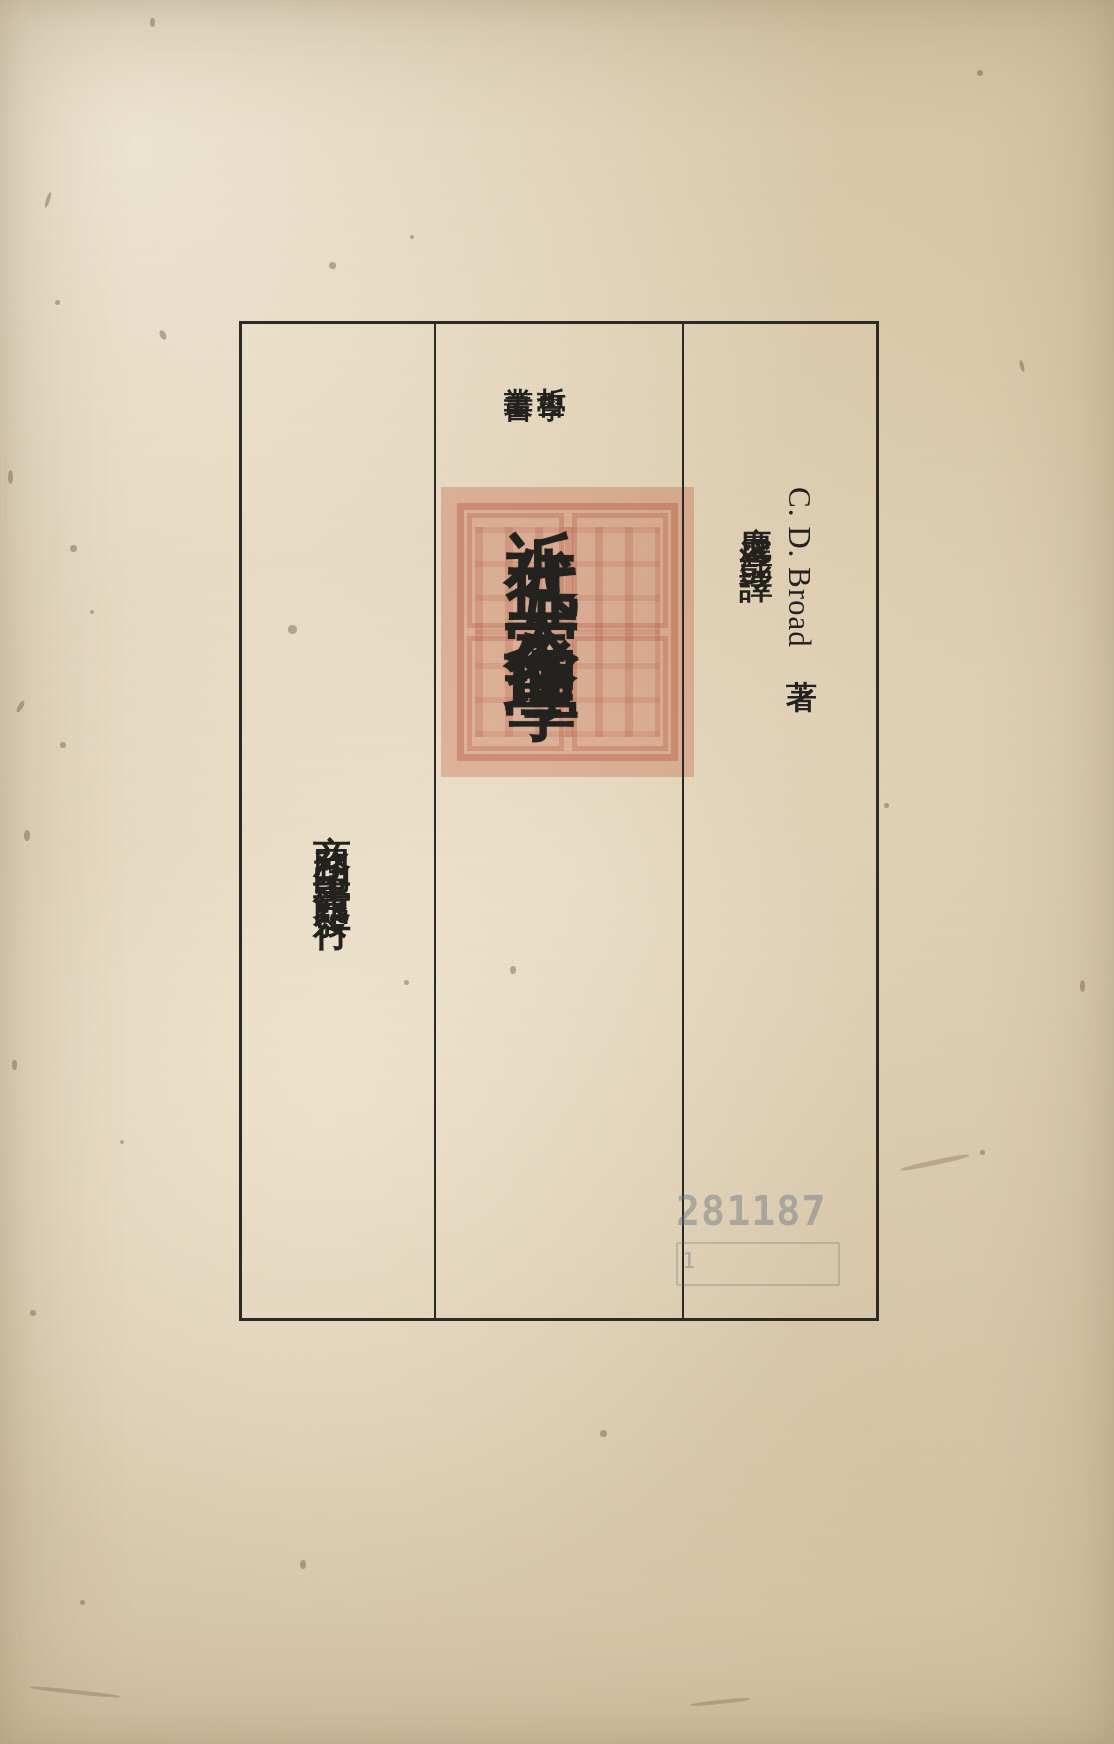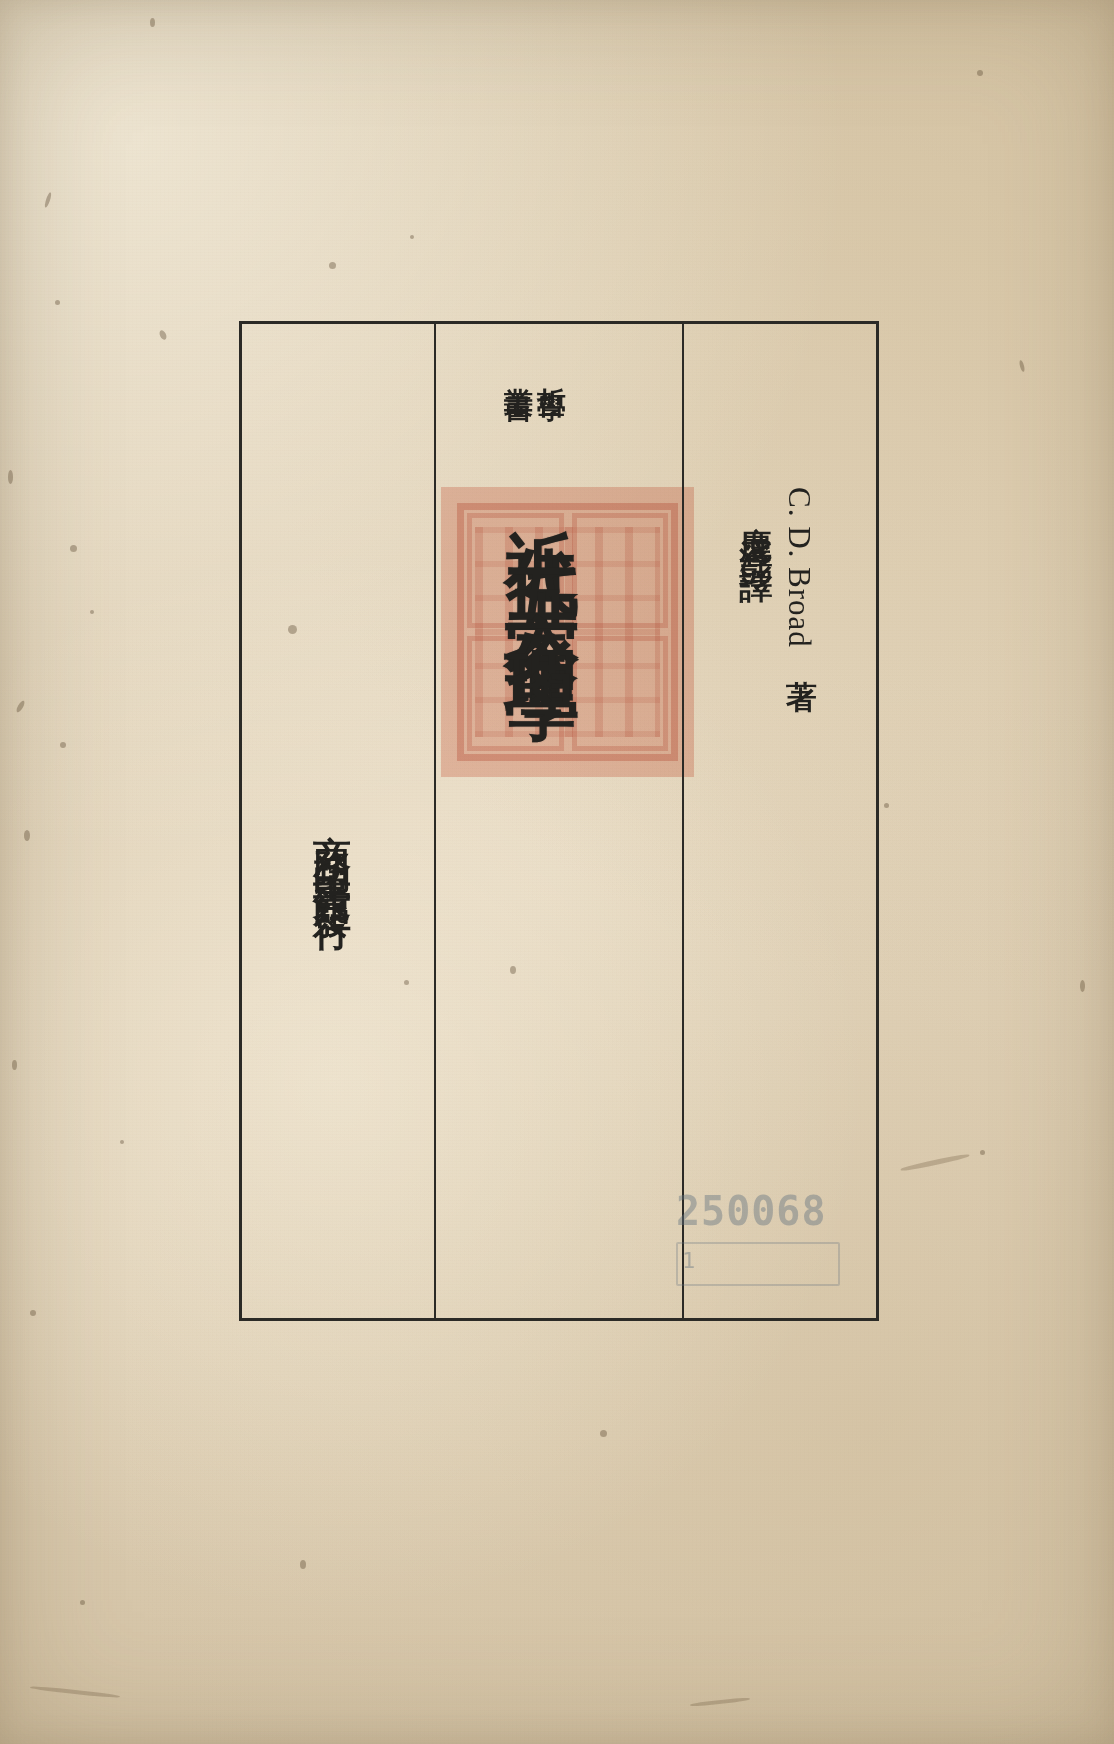--- a/index.html
+++ b/index.html
@@ -282,19 +282,19 @@
 
   <div class="vtext title">近代五大家倫理學</div>
 
   <div class="vtext author-cn">慶澤彭譯</div>
   <div class="author-en">C. D. Broad</div>
   <div class="vtext author-en-suffix">著</div>
 
   <div class="vtext publisher">商務印書館發行</div>
 
   <div class="accession">
-    <div class="acc-num">250068</div>
+    <div class="acc-num">281187</div>
     <div class="acc-box"></div>
     <div class="acc-sub">1</div>
   </div>
 
   <div class="edge-shade"></div>
 </div>
 
 </body></html>

